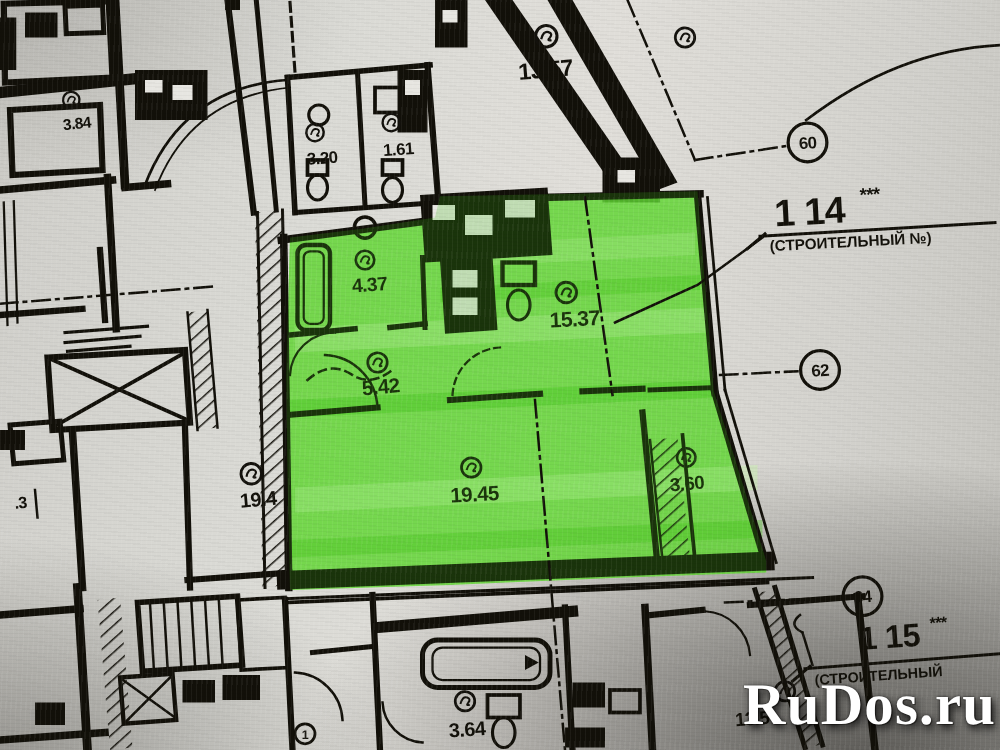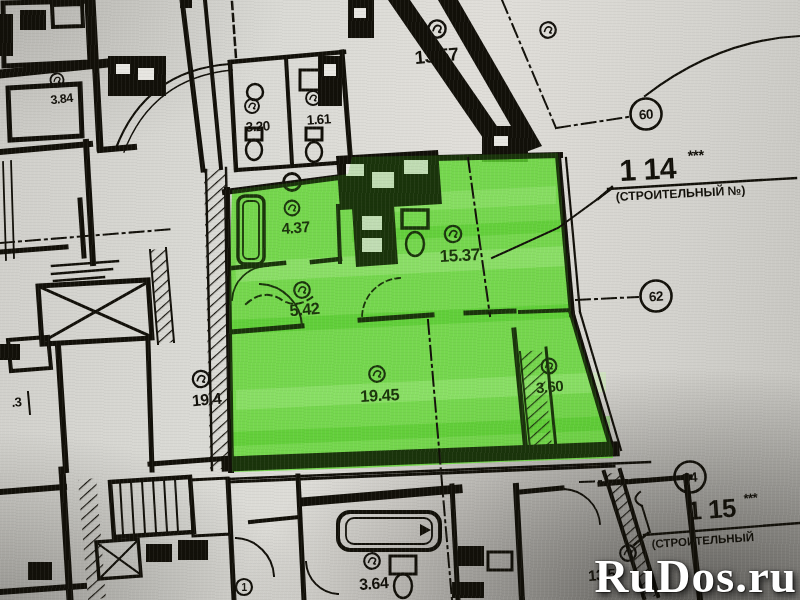--- a/index.html
+++ b/index.html
@@ -23,21 +23,21 @@
   .w{stroke:var(--c-ink,#16140e);fill:none;stroke-linecap:square;}
   .fillk{fill:var(--c-ink,#16140e);stroke:none;}
   .white{fill:#e3e2dd;stroke:none;}
   .dashdot{stroke-dasharray:14 5 2 5;}
   .gbase{fill:var(--c-highlight,#6edc3f);}
   .gl{fill:var(--c-highlight-light,#c2f2a6);}
   .gd{fill:var(--c-highlight-dark,#49c322);}
   text{fill:var(--c-ink,#16140e);font-weight:bold;letter-spacing:-.5px;}
   .note{letter-spacing:0;}
   .watermark{
-    position:absolute;right:3px;bottom:0;z-index:5;
+    position:absolute;right:3px;bottom:12px;z-index:5;
     font-family:"Liberation Serif","DejaVu Serif",serif;font-weight:700;
     font-size:47px;color:#fff;letter-spacing:1px;line-height:1;
     text-shadow:2px 3px 7px rgba(0,0,0,.9),0 0 2px rgba(0,0,0,.65),1px 1px 0 rgba(40,35,30,.5);
   }
 </style>
 </head>
 <body>
 
 <div class="stage">
 

